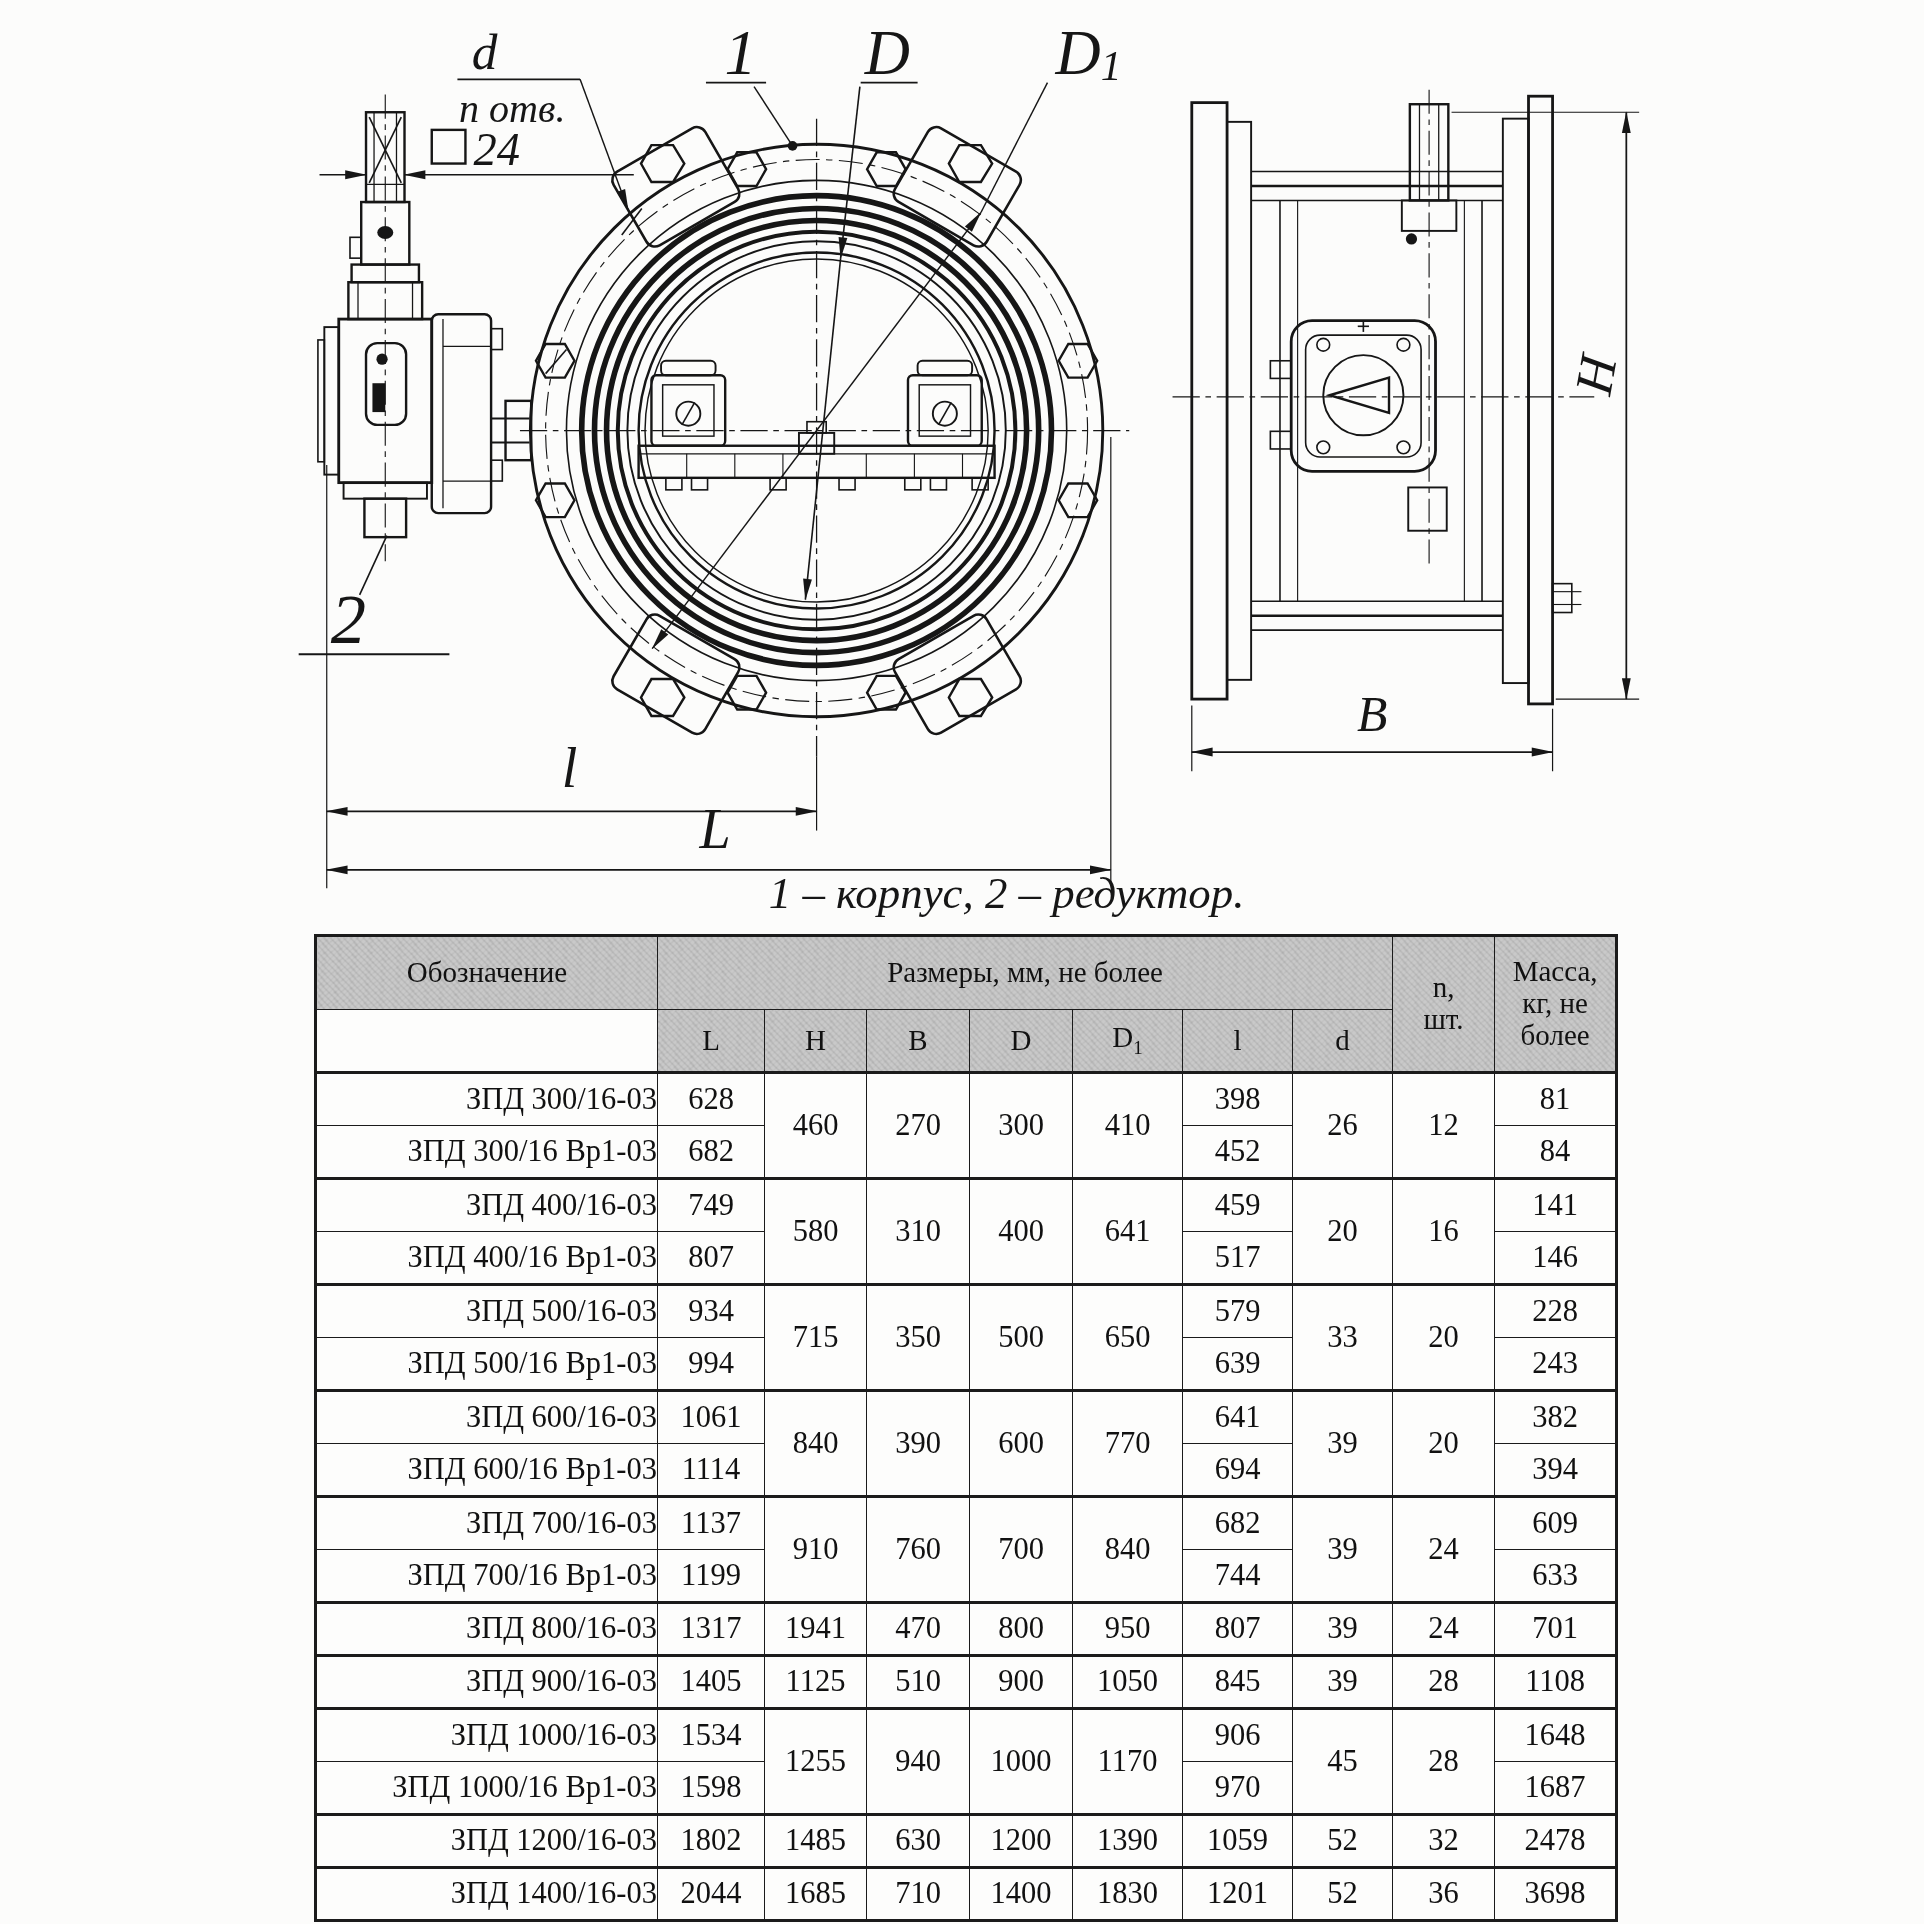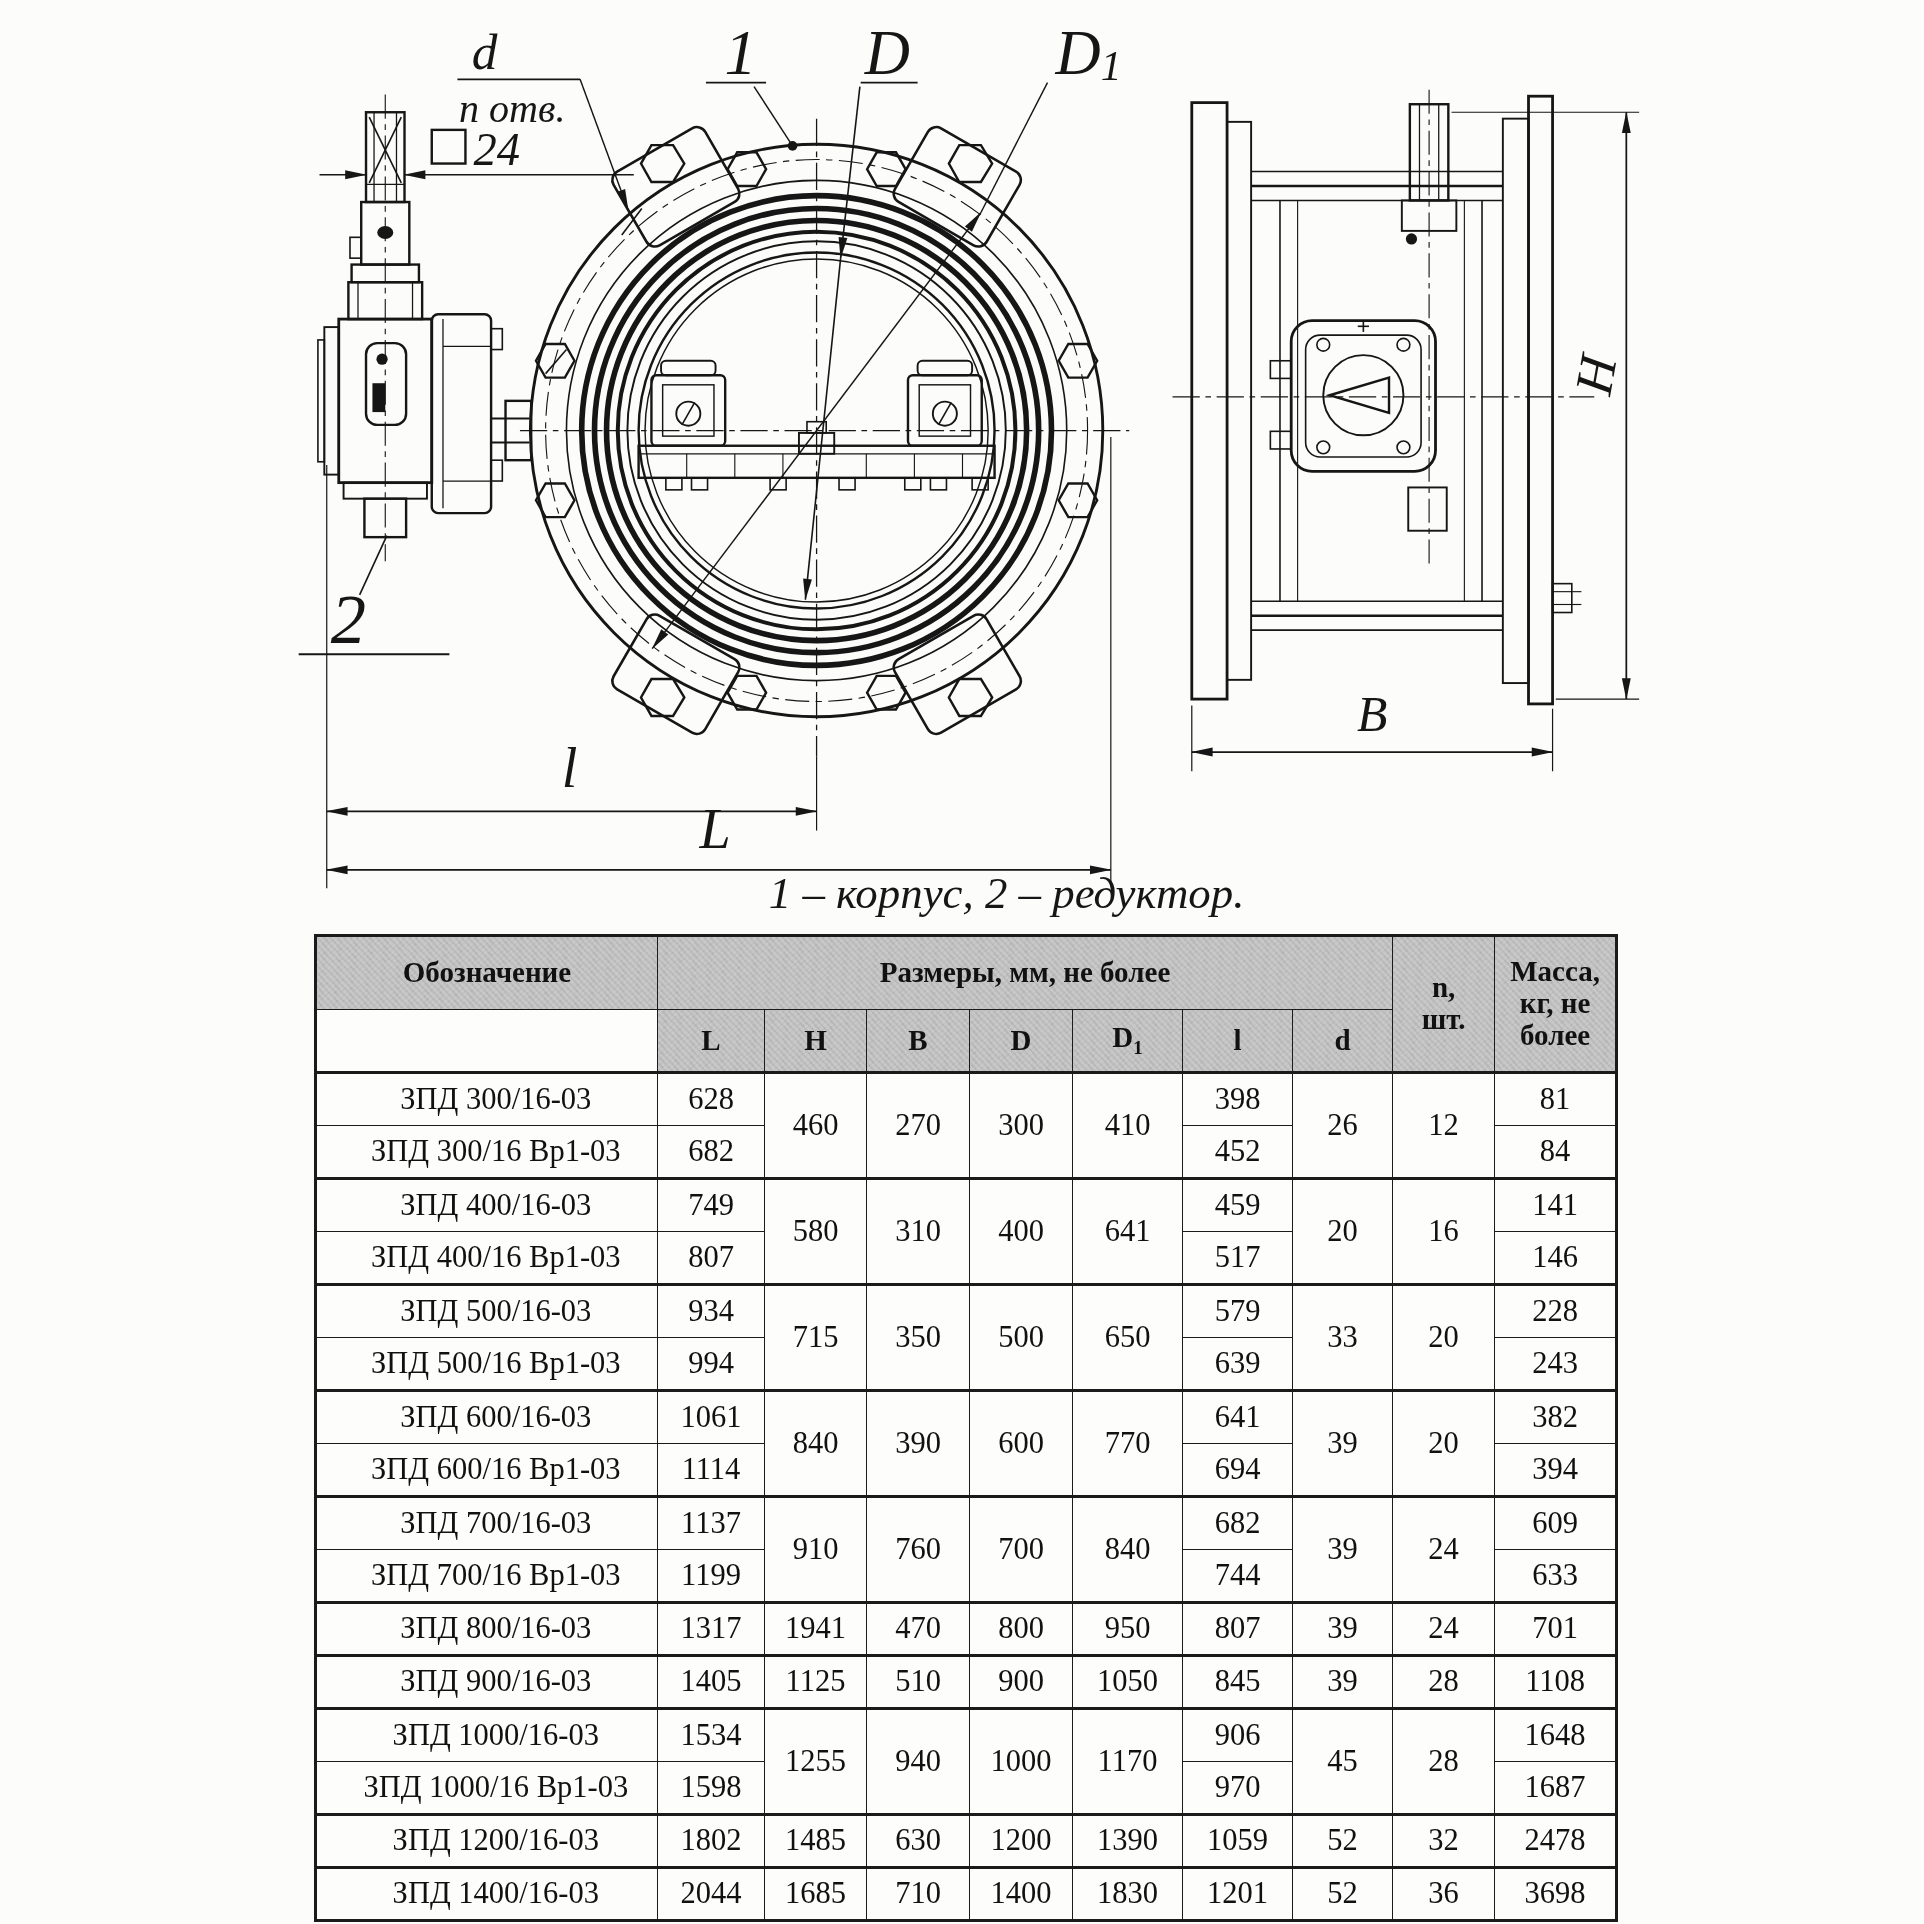--- a/index.html
+++ b/index.html
@@ -4,32 +4,32 @@
 <style>
   html,body{margin:0;padding:0;background:#e8e8e6;}
   .page{position:relative;width:1925px;height:1925px;background:#fcfcfb;overflow:hidden;
         font-family:"Liberation Serif","DejaVu Serif",serif;color:#141414;}
   svg{position:absolute;left:0;top:0;}
   svg text{font-family:"Liberation Serif","DejaVu Serif",serif;font-style:italic;fill:#161616;}
   .dims-table{position:absolute;left:314px;top:934px;border-collapse:collapse;table-layout:fixed;
       width:1301px;border:3.2px solid #1b1b1b;background:#fdfdfc;}
   .dims-table th,.dims-table td{border:1.6px solid #1b1b1b;text-align:center;vertical-align:middle;
       padding:0;font-size:30.5px;line-height:1.1;color:#111;}
-  .dims-table thead th{font-weight:bold;font-size:29px;}
+  .dims-table thead th{font-weight:normal;font-size:29px;}
   .dims-table tr.h1{height:74px;}
   .dims-table tr.h2{height:63px;}
   .dims-table tbody tr{height:53px;}
   .grey{background:
      repeating-linear-gradient(47deg, rgba(30,30,30,0.10) 0 1.6px, rgba(0,0,0,0) 1.6px 4.8px),
      repeating-linear-gradient(-43deg, rgba(70,70,70,0.09) 0 0.8px, rgba(0,0,0,0) 0.8px 4px),
      #c9c9c9;}
   .pre{white-space:pre-line;font-size:27px;}
   .dims-table thead tr.h2 th{border-bottom-width:3.2px;}
   .dims-table tbody tr.group-start td{border-top-width:3.2px;}
-  .dims-table td.desig{text-align:center;padding-left:17.6px;}
+  .dims-table td.desig{text-align:right;padding-left:17.6px;}
   .dims-table sub{font-size:19px;}
 </style>
 </head>
 <body>
 
 <div class="page">
 
 <svg width="1925" height="934" viewBox="0 0 2400 1165">
   <defs>
     <marker id="ar" markerUnits="userSpaceOnUse" markerWidth="30" markerHeight="16" refX="28" refY="8" orient="auto-start-reverse">

